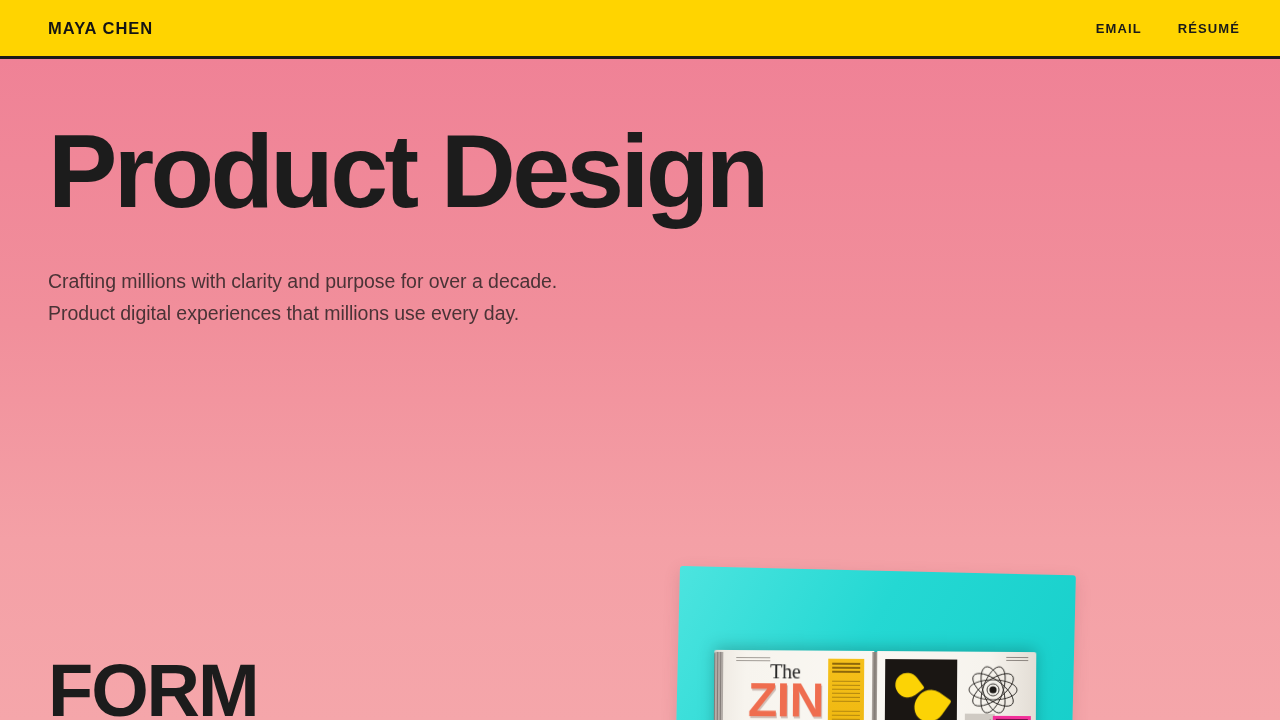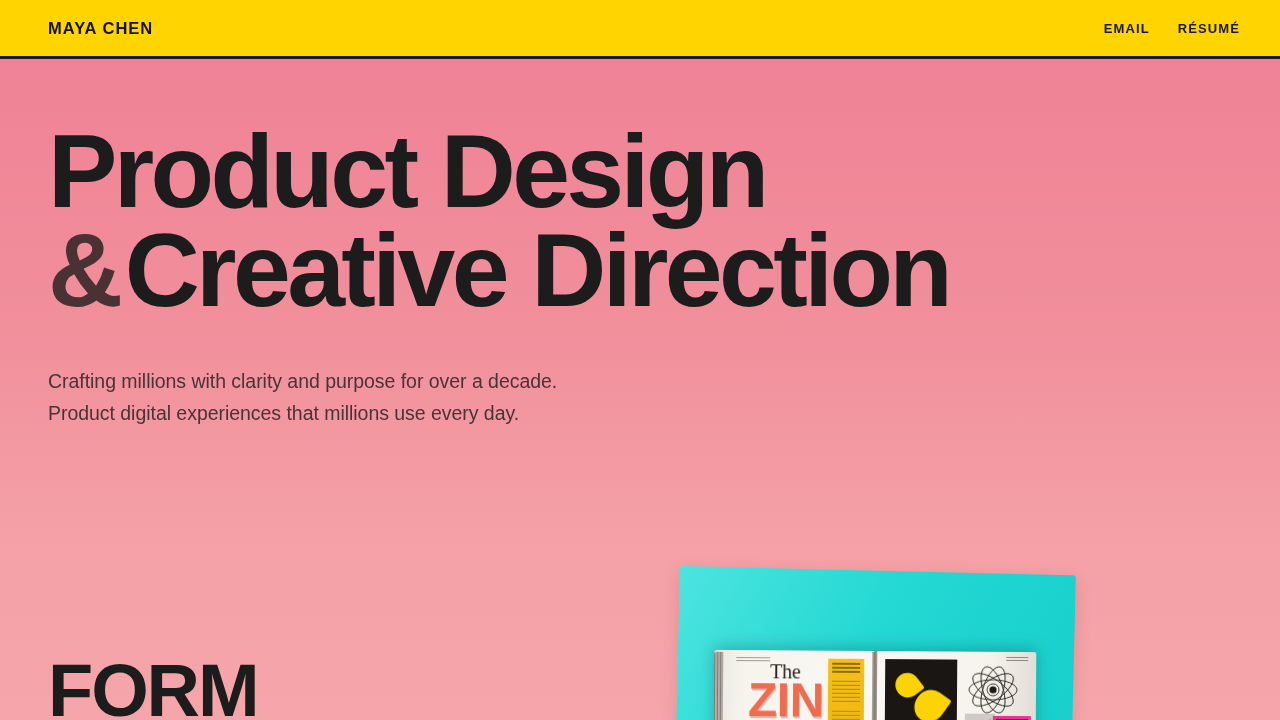--- a/index.html
+++ b/index.html
@@ -42,21 +42,21 @@
     font-size: 16.5px;
     font-weight: bold;
     letter-spacing: 0.06em;
     color: #141414;
     white-space: nowrap;
   }
 
   #main-nav {
     display: flex;
     align-items: flex-start;
-    gap: 28px;
+    gap: 36px;
   }
 
   .nav-link {
     font-size: 13px;
     font-weight: bold;
     letter-spacing: 0.085em;
     color: #1a1a1a;
     text-decoration: none;
     white-space: nowrap;
     cursor: pointer;
@@ -272,21 +272,20 @@
     <div id="brand">MAYA CHEN</div>
     <nav id="main-nav">
       <a class="nav-link">EMAIL</a>
       <a class="nav-link">RÉSUMÉ</a>
     </nav>
   </header>
 
   <section id="hero">
     <h1 id="hero-headline">
       <span class="line">Product Design</span>
-      <span class="line"><span id="ampersand">&amp;</span><span>Creative Direction</span></span>
     </h1>
     <p id="hero-sub">
       <span class="sub-line">Crafting millions with clarity and purpose for over a decade.</span>
       <span class="sub-line">Product digital experiences that millions use every day.</span>
     </p>
   </section>
 
   <div id="section-word">FORM</div>
 
   <figure id="magazine-photo">

